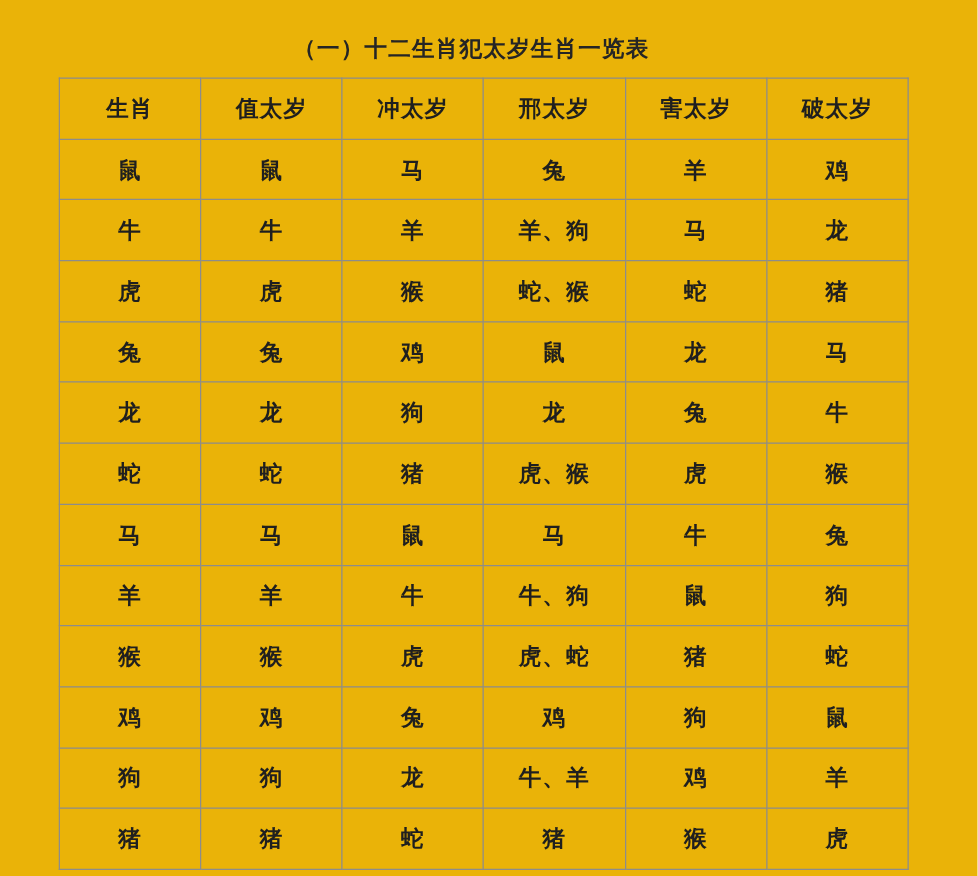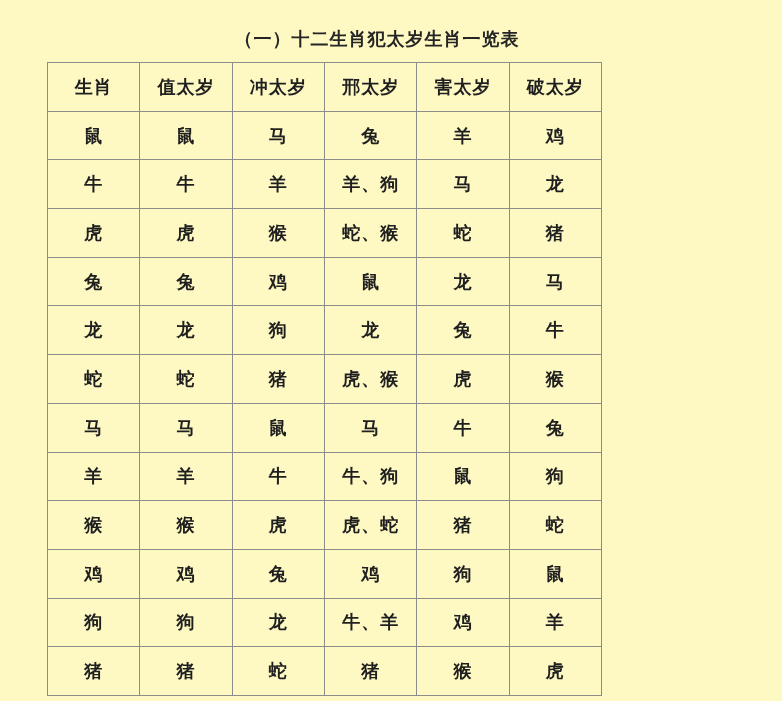--- a/index.html
+++ b/index.html
@@ -5,42 +5,42 @@
     html, body {
       margin: 0;
       padding: 0;
       background: #ffffff;
       font-family: "Liberation Sans", "DejaVu Sans", sans-serif;
     }
     .page {
       position: relative;
       width: 782px;
       height: 701px;
-      background: #fef9c3;
+      background: #eab308;
       overflow: hidden;
     }
     .content {
       position: absolute;
       left: 47px;
       top: 28px;
       width: 660px;
     }
     .page-title {
       margin: 0 0 11px 0;
       text-align: center;
       font-size: 18px;
       font-weight: 700;
       letter-spacing: 1px;
       color: #252525;
       line-height: 23px;
     }
     table.zodiac-table {
       border-collapse: collapse;
       table-layout: fixed;
-      width: 555px;
+      width: 680px;
     }
     table.zodiac-table th,
     table.zodiac-table td {
       border: 1px solid #8c8c8c;
       height: 47.7px;
       padding: 0;
       text-align: center;
       vertical-align: middle;
       font-size: 18px;
       font-weight: 600;

